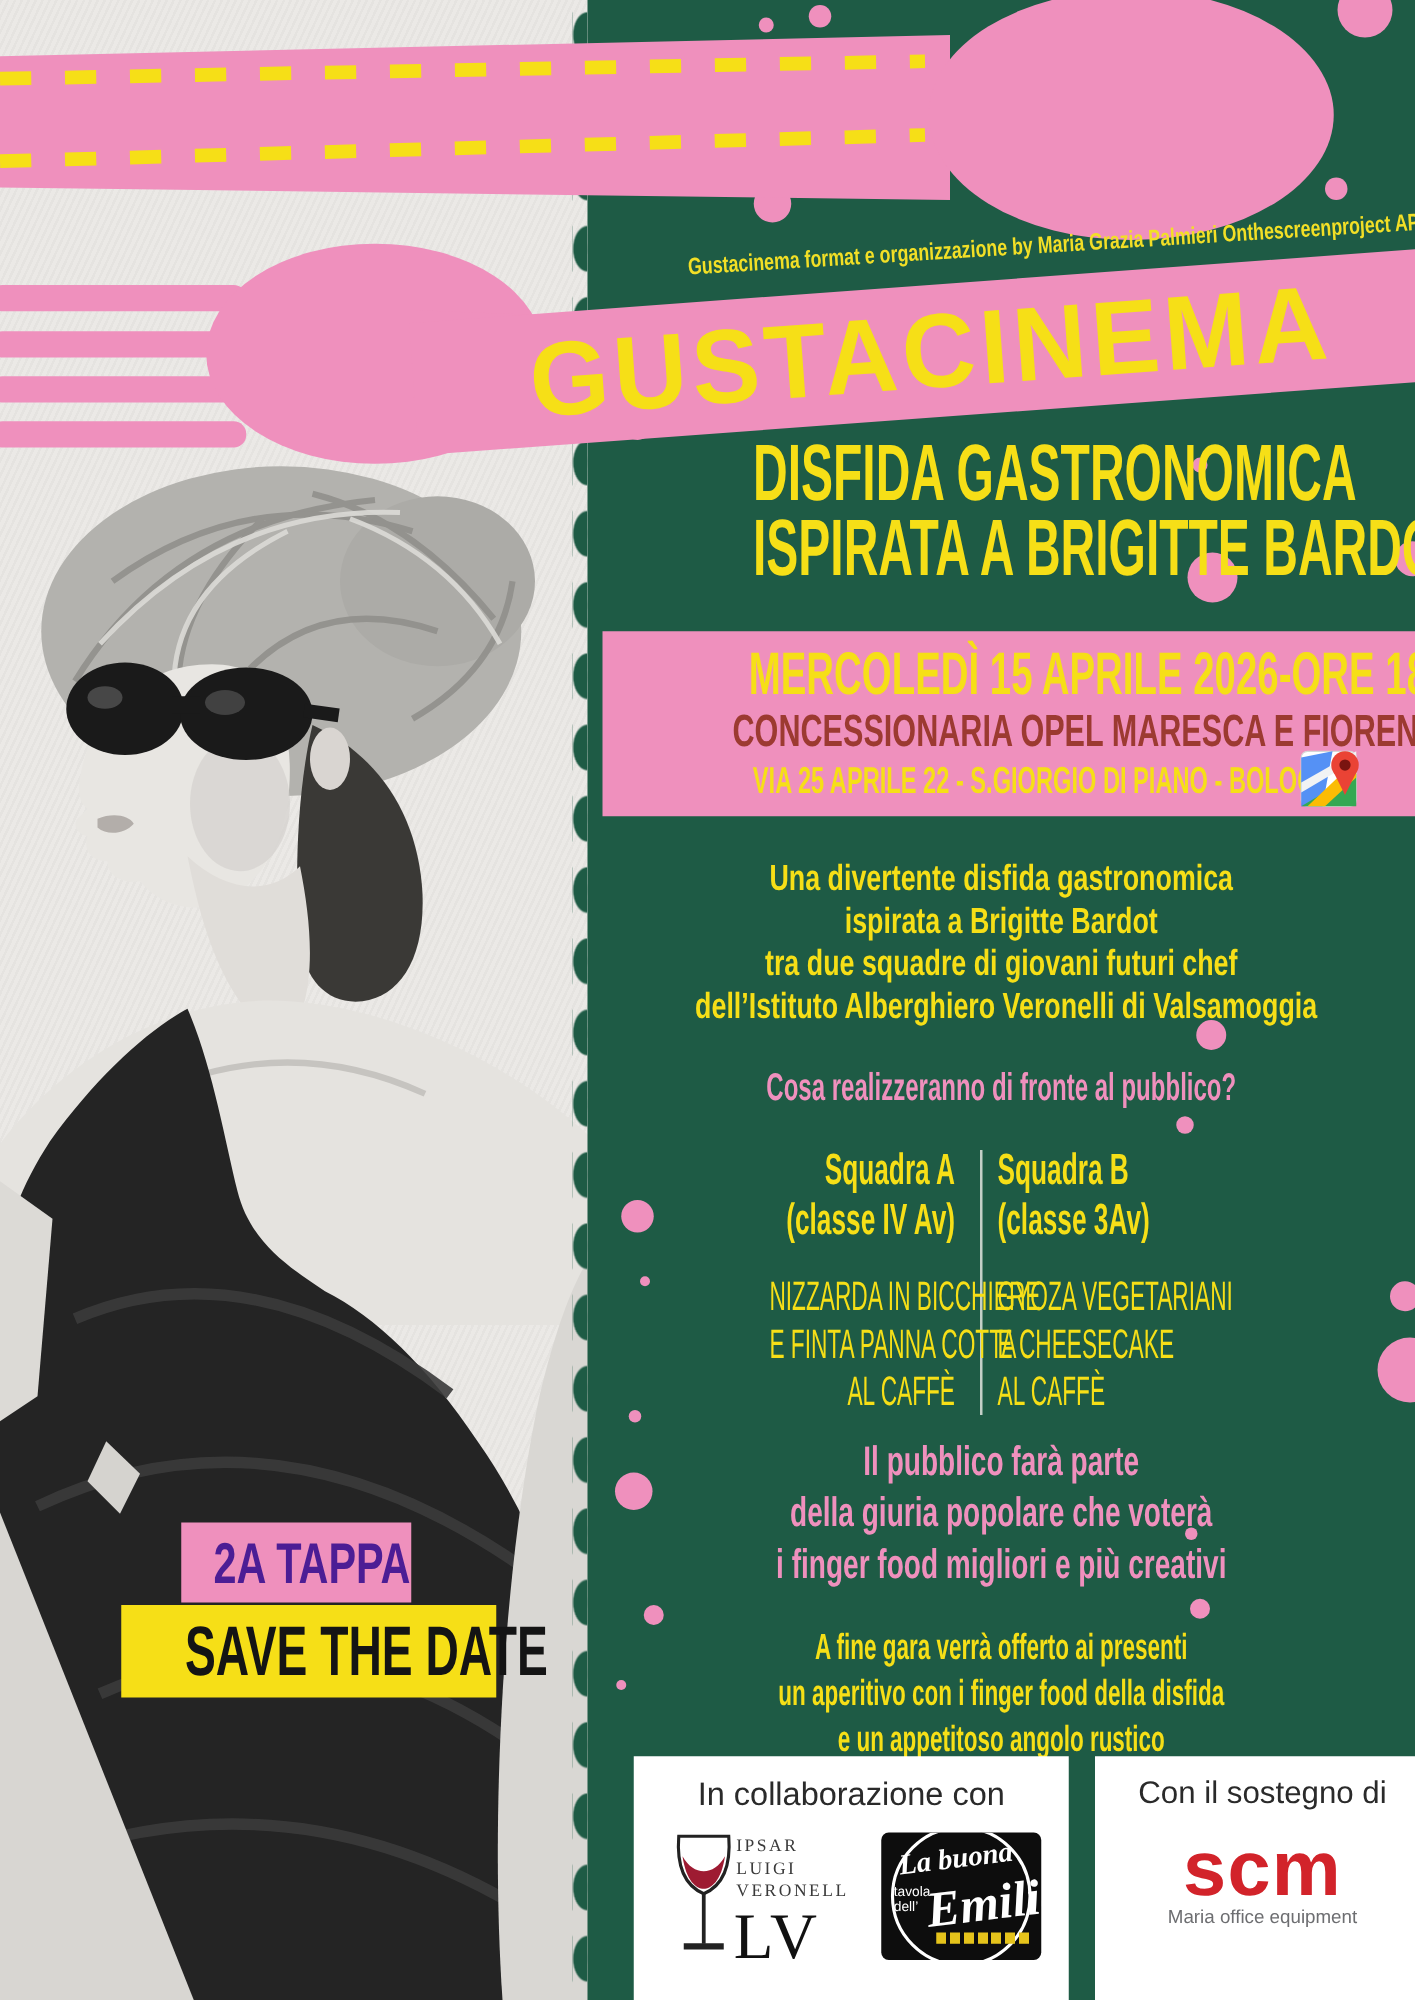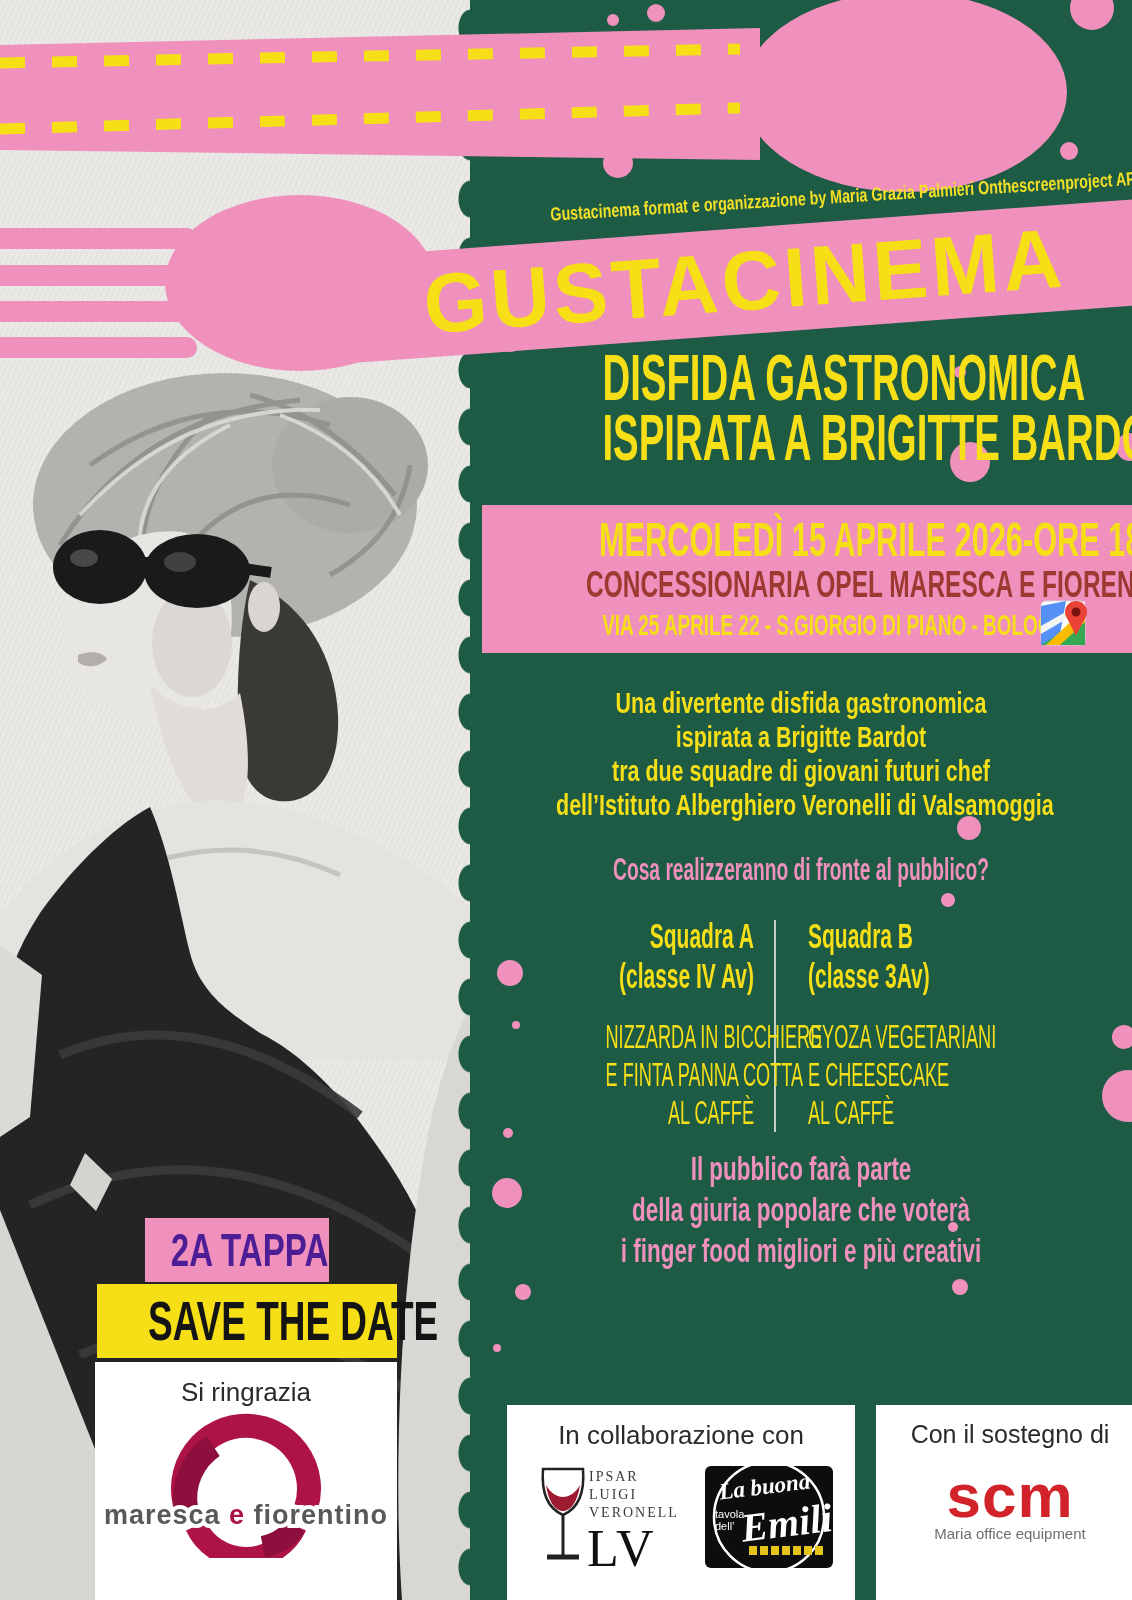--- a/index.html
+++ b/index.html
@@ -43,21 +43,21 @@
   .date-banner{position:absolute; left:482px; top:505px; width:650px; height:148px; background:#ef90bd; z-index:4;
     text-align:center; box-sizing:border-box; padding-top:11px;}
   .date-l1{font-size:48px; font-weight:bold; color:#f6df17; line-height:48px;}
   .date-l2{font-size:36px; font-weight:bold; color:#9c3a31; line-height:40px; margin-top:1px;}
   .date-l3{font-size:30px; font-weight:bold; color:#f6df17; line-height:36px; margin-top:2px;}
   .gmaps{position:absolute; right:40px; bottom:5px;}
   .intro{top:686px; color:#f6df17; font-weight:bold; font-size:29px; line-height:34px;}
   .question{top:852px; color:#ef90bd; font-weight:bold; font-size:31px;}
   .teams{top:916px; display:flex; justify-content:center; text-align:initial;}
   .col-a{width:270px; padding-right:20px; text-align:right;}
-  .col-b{width:310px; padding-left:32px; text-align:left;}
+  .col-b{width:310px; padding-left:12px; text-align:left;}
   .team-divider{width:2px; height:212px; background:#c4cfc7; margin-top:4px;}
   .team-name{color:#f6df17; font-weight:bold; font-size:35px; line-height:40px;}
   .team-menu{margin-top:22px; color:#f6df17; font-weight:normal; font-size:33px; line-height:38px;}
   .jury{top:1148px; color:#ef90bd; font-weight:bold; font-size:33px; line-height:41px;}
   .finale{top:1300px; color:#f6df17; font-weight:bold; font-size:29px; line-height:37px;}
   
   .stage-badge{position:absolute; left:145px; top:1218px; width:184px; height:64px; background:#ef90bd; z-index:5;
     color:#4c1d95; font-weight:bold; font-size:46px; text-align:center;}
   .stage-badge .cx{line-height:64px;}
   .std-badge{position:absolute; left:97px; top:1284px; width:300px; height:74px; background:#f6df17; z-index:5;
@@ -247,38 +247,33 @@
       </div>
     </div>
   </div>
 
   <div class="blk jury">
     <span class="cx cx68">Il pubblico farà parte</span>
     <span class="cx cx68">della giuria popolare che voterà</span>
     <span class="cx cx68">i finger food migliori e più creativi</span>
   </div>
 
+  <div class="blk finale">
+    <span class="cx cx62">A fine gara verrà offerto ai presenti</span>
+    <span class="cx cx62">un aperitivo con i finger food della disfida</span>
+    <span class="cx cx62">e un appetitoso angolo rustico</span>
+  </div>
 
   <div class="stage-badge">
     <span class="cx cx72">2A TAPPA</span>
   </div>
   <div class="std-badge">
     <span class="cx cx66">SAVE THE DATE</span>
   </div>
 
-  <div class="white-box thanks-box">
-    <div class="box-label">Si ringrazia</div>
-    <svg width="290" height="150" viewBox="0 0 290 150">
-      <path d="M85,100 A63,63 0 1 1 205,100" fill="none" stroke="#ad1347" stroke-width="24"></path>
-      <path d="M85,100 A63,63 0 0 1 112,38" fill="none" stroke="#8e0e3e" stroke-width="24"></path>
-      <path d="M95,118 A55,55 0 0 0 195,118" fill="none" stroke="#ad1347" stroke-width="22"></path>
-      <path d="M162,139 A55,55 0 0 0 195,118" fill="none" stroke="#8e0e3e" stroke-width="22"></path>
-      <text x="145" y="116" text-anchor="middle" font-family="Liberation Sans, sans-serif" font-weight="bold" font-size="27" letter-spacing="1" fill="#58595b" stroke="#ffffff" stroke-width="8" paint-order="stroke"><tspan>maresca </tspan><tspan fill="#ad1347">e</tspan><tspan> fiorentino</tspan></text>
-    </svg>
-  </div>
 
   <div class="white-box collab-box">
     <div class="box-label">In collaborazione con</div>
     <div class="logo-row">
       <svg width="150" height="112" viewBox="0 0 150 112">
         <path d="M14,8 C12,34 20,48 34,54 C48,48 56,34 54,8 Z" fill="none" stroke="#222" stroke-width="2.5"></path>
         <path d="M17,24 C26,40 42,40 51,24 C48,44 40,50 34,50 C28,50 20,44 17,24 Z" fill="#9e1b32"></path>
         <line x1="34" y1="54" x2="34" y2="94" stroke="#222" stroke-width="3"></line>
         <line x1="18" y1="96" x2="50" y2="96" stroke="#222" stroke-width="5"></line>
         <text x="60" y="20" font-family="Liberation Serif, serif" font-size="14" letter-spacing="2" fill="#3a3a3a">IPSAR</text>

